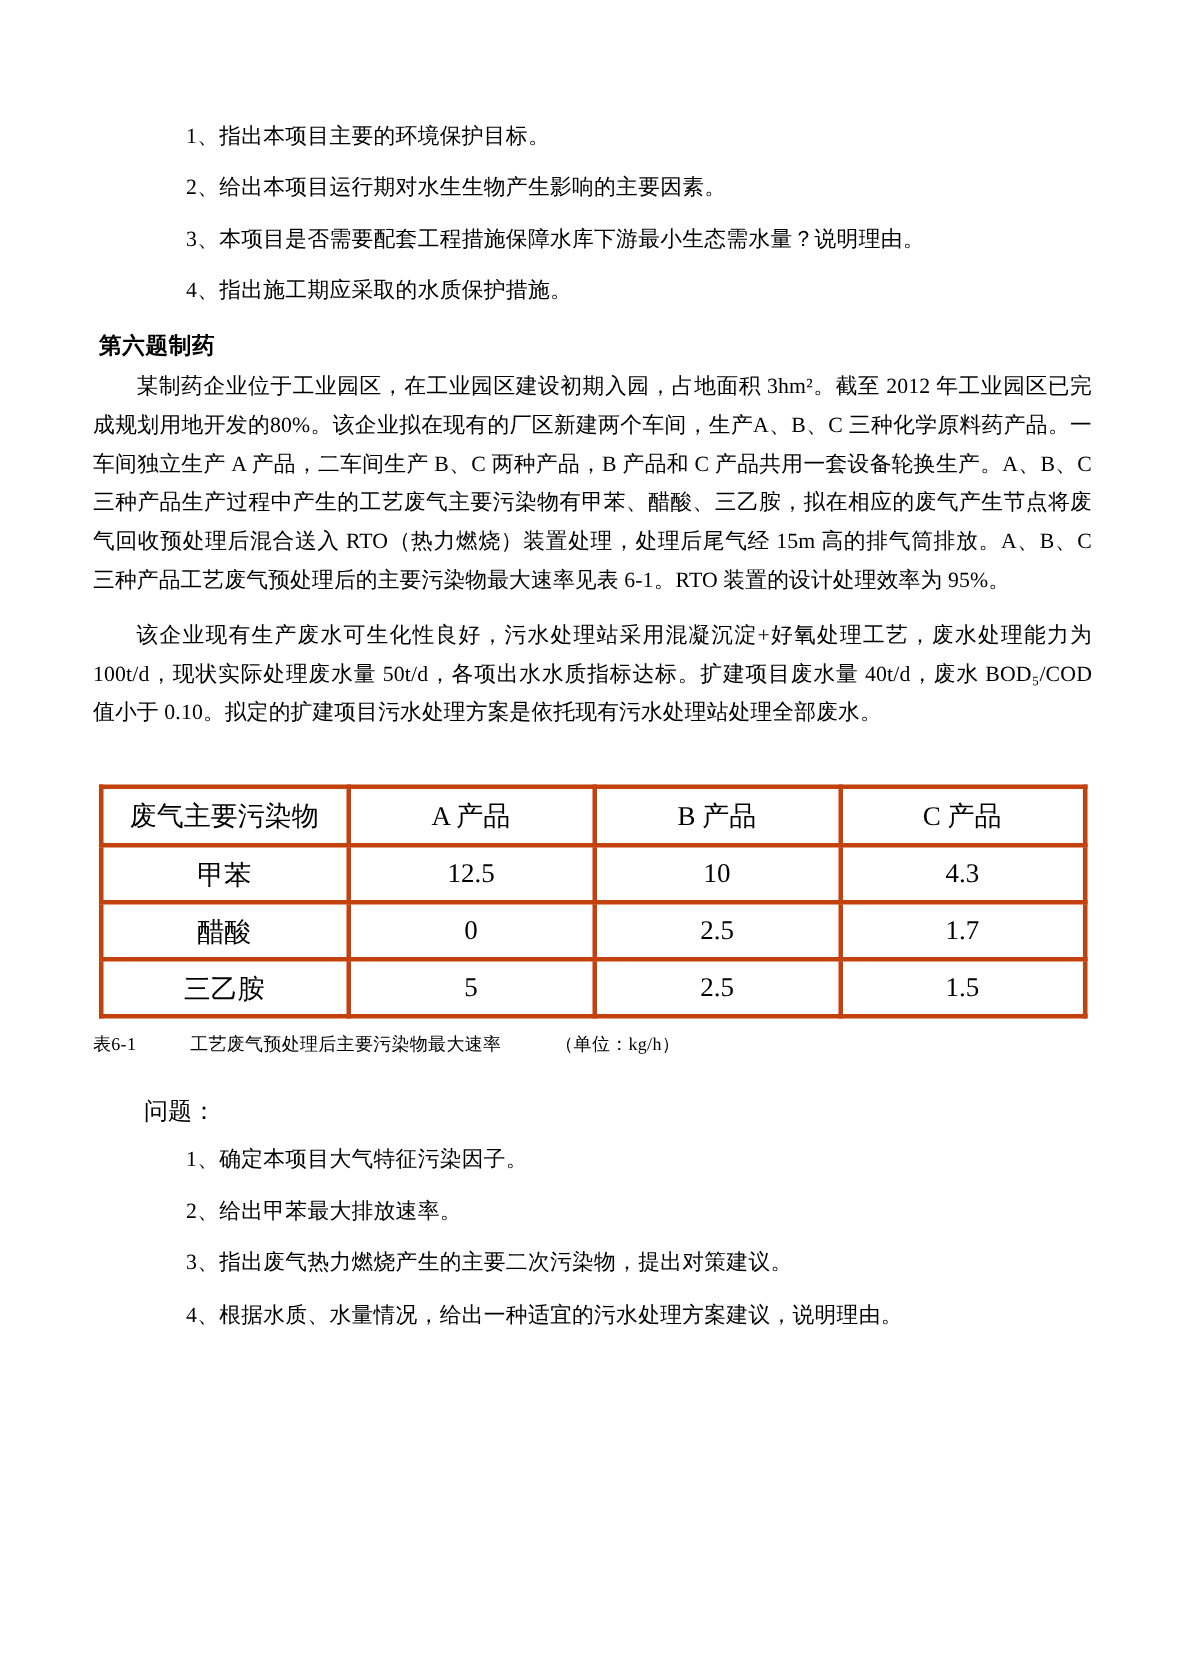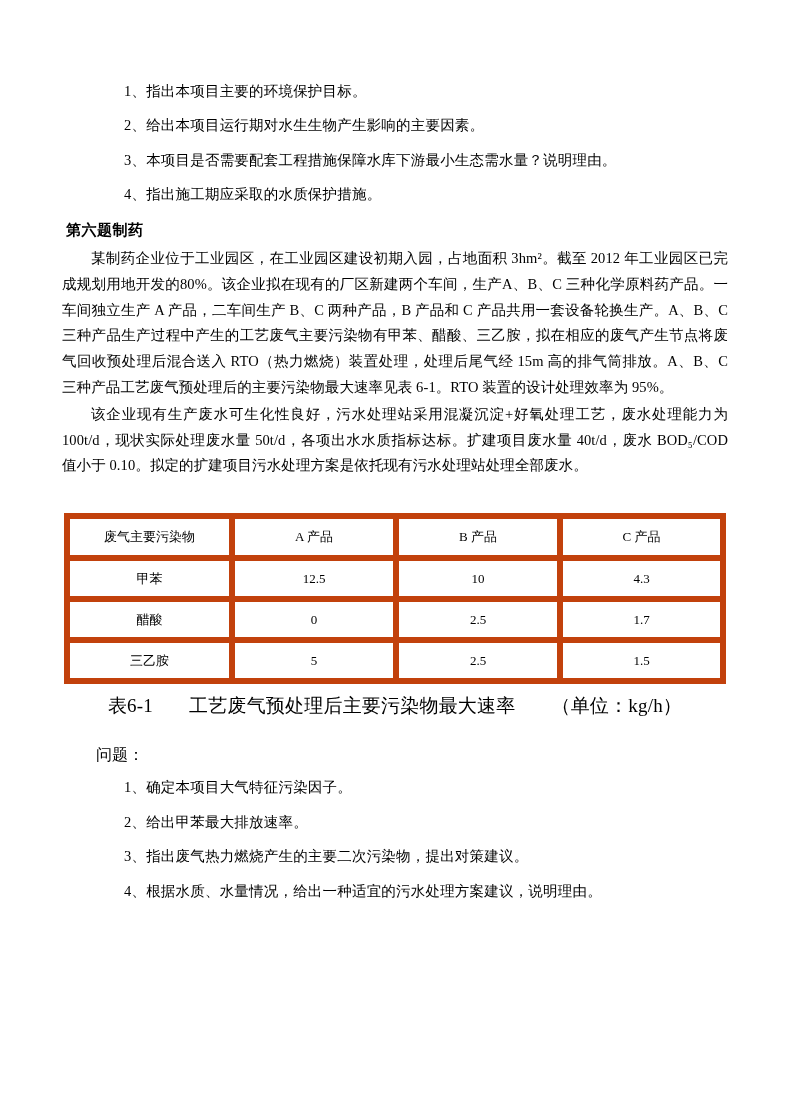--- a/index.html
+++ b/index.html
@@ -40,45 +40,44 @@
   }
   .body-para {
     font-size: 14.5px;
     line-height: 1.78;
     margin: 0;
     text-indent: 2em;
     text-align: justify;
     letter-spacing: 0.1px;
   }
   .body-para + .body-para {
-    margin-top: 1px;
+    margin-top: 11px;
   }
   .spacer-med { height: 26px; }
   .spacer-large { height: 34px; }
 
   table.data-table {
     border-collapse: collapse;
     width: 656px;
     margin: 0 auto;
     table-layout: fixed;
   }
   table.data-table td {
-    border: 6px solid #c2410c;
+    border: 3px solid #c2410c;
     height: 33px;
     text-align: center;
     vertical-align: middle;
-    font-size: 13px;
+    font-size: 18px;
     font-family: "Liberation Serif", "DejaVu Serif", serif;
   }
   table.data-table tr.head-row td {
     height: 34px;
   }
   .table-caption {
-    font-size: 19px;
-    text-align: center;
+    font-size: 12px;
     margin-top: 9px;
     letter-spacing: 0.2px;
   }
   .table-caption .cap-gap1 { display:inline-block; width: 36px; }
   .table-caption .cap-gap2 { display:inline-block; width: 36px; }
   .questions-label {
     font-size: 16px;
     margin: 0 0 10px 0;
     padding-left: 34px;
   }

